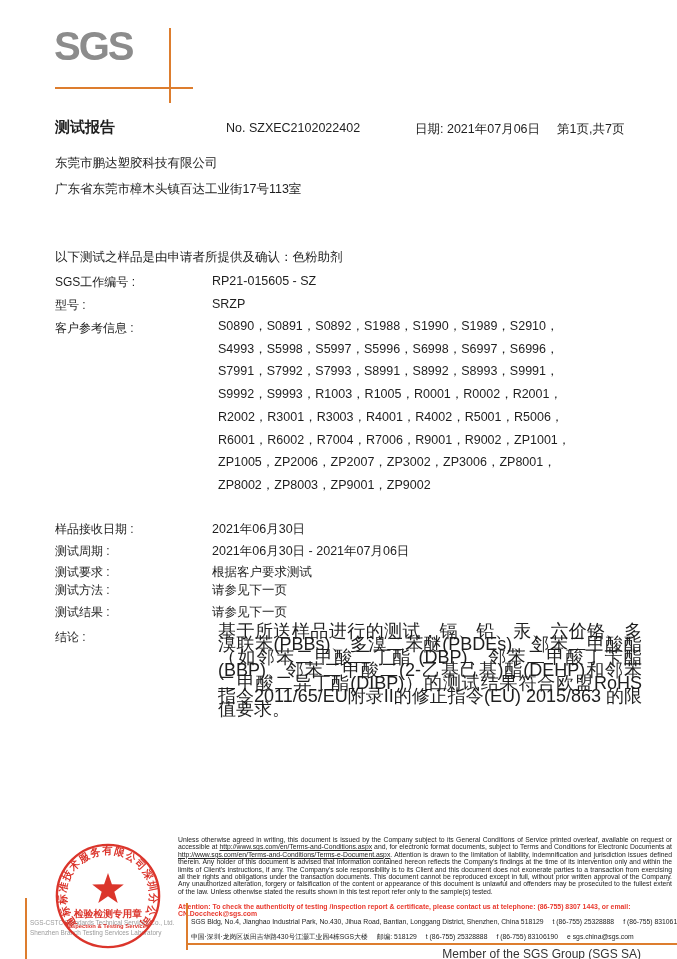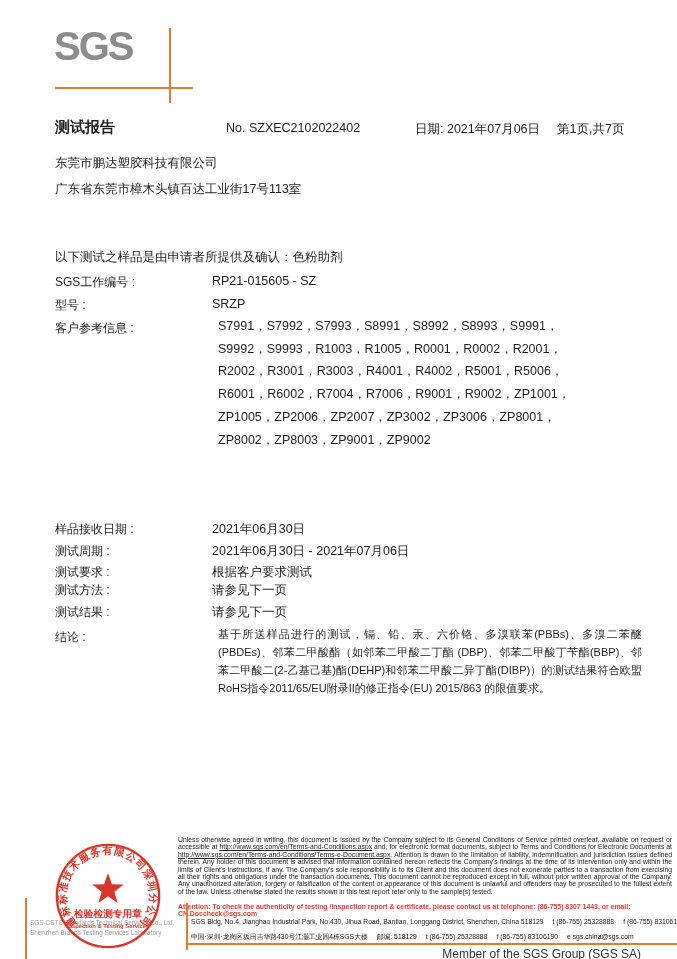--- a/index.html
+++ b/index.html
@@ -21,22 +21,22 @@
   .company{position:absolute;left:55px;top:155px;font-size:12.5px;}
   .addr{position:absolute;left:55px;top:181px;font-size:12.5px;}
   .statement{position:absolute;left:55px;top:249px;font-size:12.5px;text-align:right;}
   
   .f-label{position:absolute;left:55px;font-size:12px;white-space:nowrap;}
   .f-value{position:absolute;left:212px;font-size:12.5px;white-space:nowrap;}
   .t1{top:274px}.t2{top:297px}.t3{top:320px}
   .t4{top:521px}.t5{top:543px}.t6{top:564px}.t7{top:582px}.t8{top:604px}.t9{top:629px}
   .ref-lines{position:absolute;left:218px;top:315px;font-size:12.5px;line-height:22.7px;white-space:nowrap;}
   .conclusion{
-    position:absolute;left:218px;top:625px;width:424px;font-size:11px;
-    line-height:18px;text-align:justify;white-space:normal;
+    position:absolute;left:218px;top:625px;width:424px;font-size:18px;
+    line-height:13px;text-align:justify;white-space:normal;
   }
   
   .legal{
     position:absolute;left:178px;top:836px;width:494px;
     font-size:6.8px;line-height:7.4px;color:#222;text-align:justify;
   }
   .legal .u{text-decoration:underline;}
   .attention{
     position:absolute;left:178px;top:903px;width:494px;
     font-size:6.9px;line-height:7.4px;font-weight:bold;color:#e8392e;
@@ -72,20 +72,22 @@
   <div class="statement">以下测试之样品是由申请者所提供及确认：色粉助剂</div>
 
   <div class="f-label t1">SGS工作编号 :</div>
   <div class="f-value t1">RP21-015605 - SZ</div>
 
   <div class="f-label t2">型号 :</div>
   <div class="f-value t2">SRZP</div>
 
   <div class="f-label t3">客户参考信息 :</div>
   <div class="ref-lines">
+    <div>S0890，S0891，S0892，S1988，S1990，S1989，S2910，</div>
+    <div>S4993，S5998，S5997，S5996，S6998，S6997，S6996，</div>
     <div>S7991，S7992，S7993，S8991，S8992，S8993，S9991，</div>
     <div>S9992，S9993，R1003，R1005，R0001，R0002，R2001，</div>
     <div>R2002，R3001，R3003，R4001，R4002，R5001，R5006，</div>
     <div>R6001，R6002，R7004，R7006，R9001，R9002，ZP1001，</div>
     <div>ZP1005，ZP2006，ZP2007，ZP3002，ZP3006，ZP8001，</div>
     <div>ZP8002，ZP8003，ZP9001，ZP9002</div>
   </div>
 
   <div class="f-label t4">样品接收日期 :</div>
   <div class="f-value t4">2021年06月30日</div>

